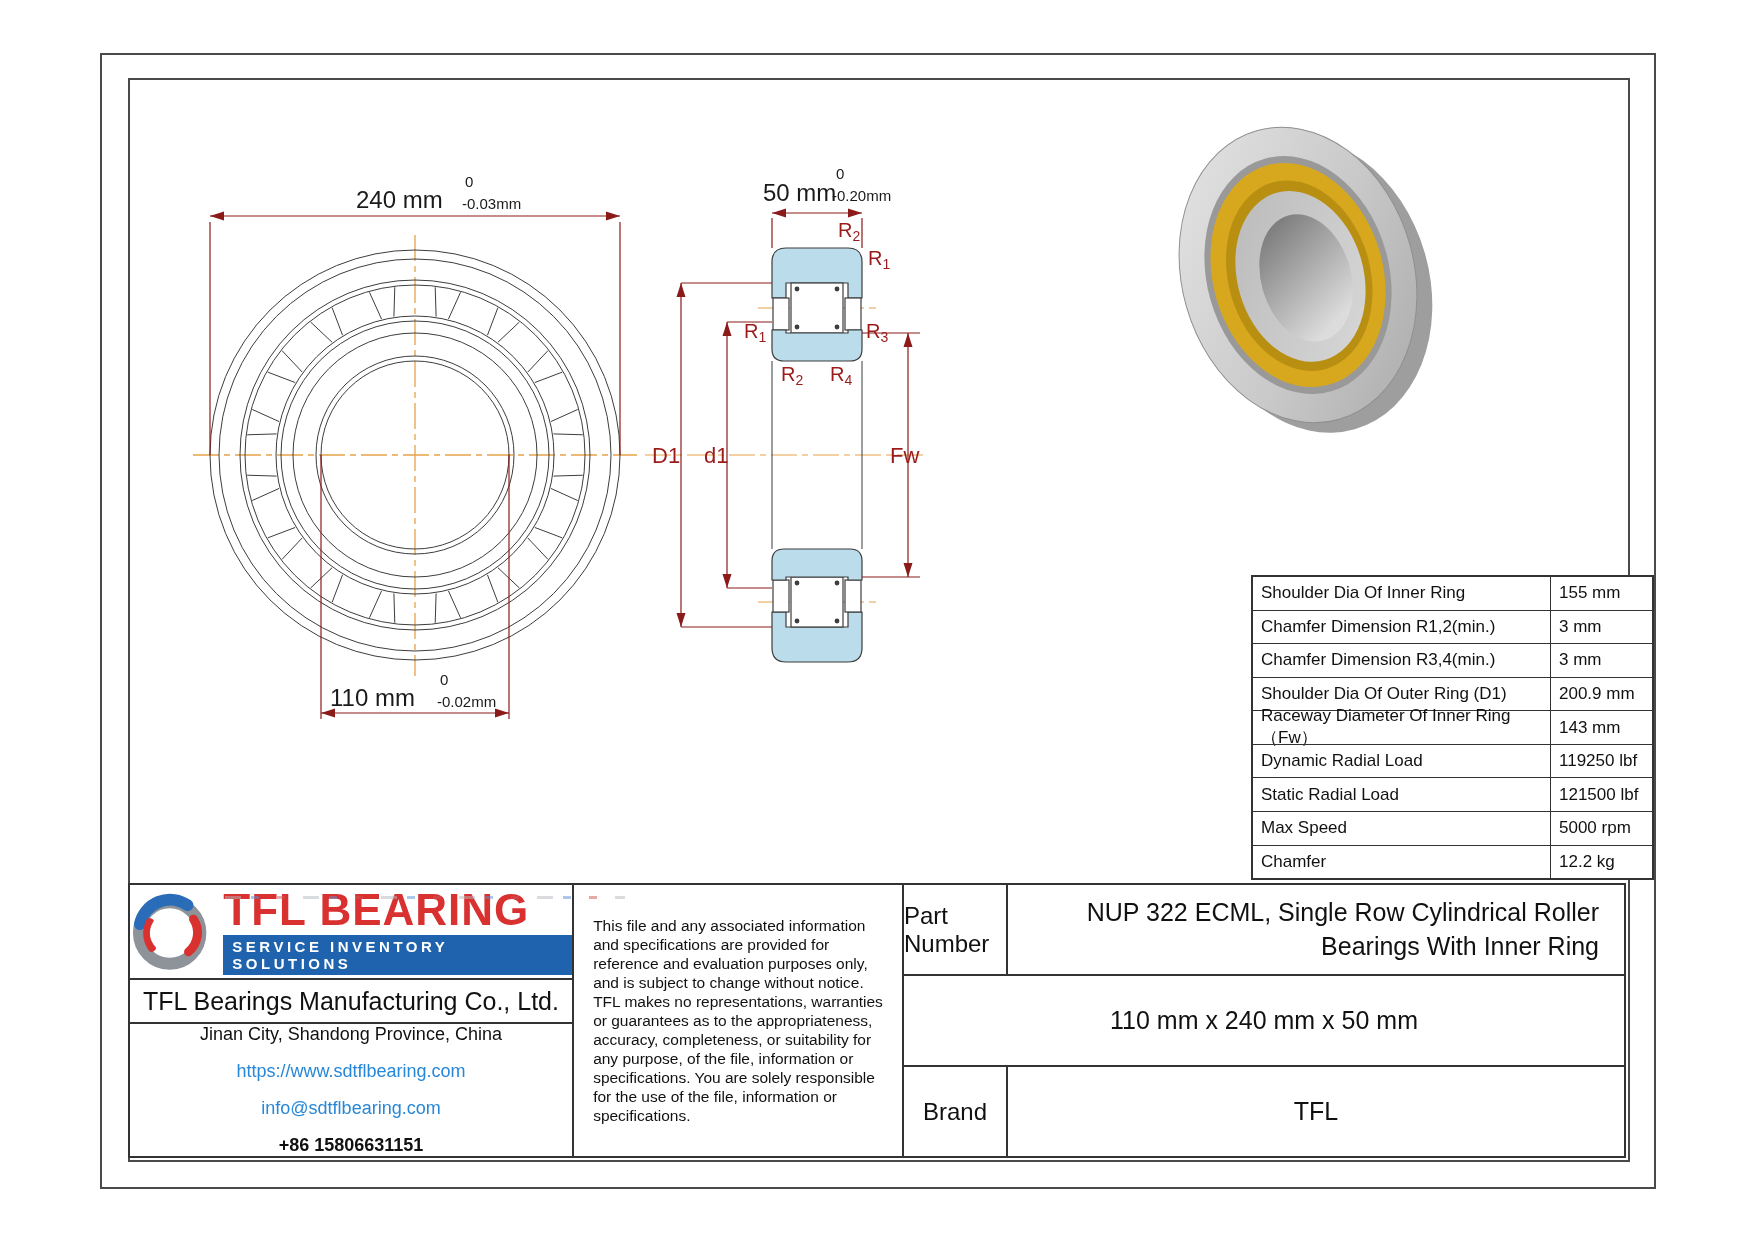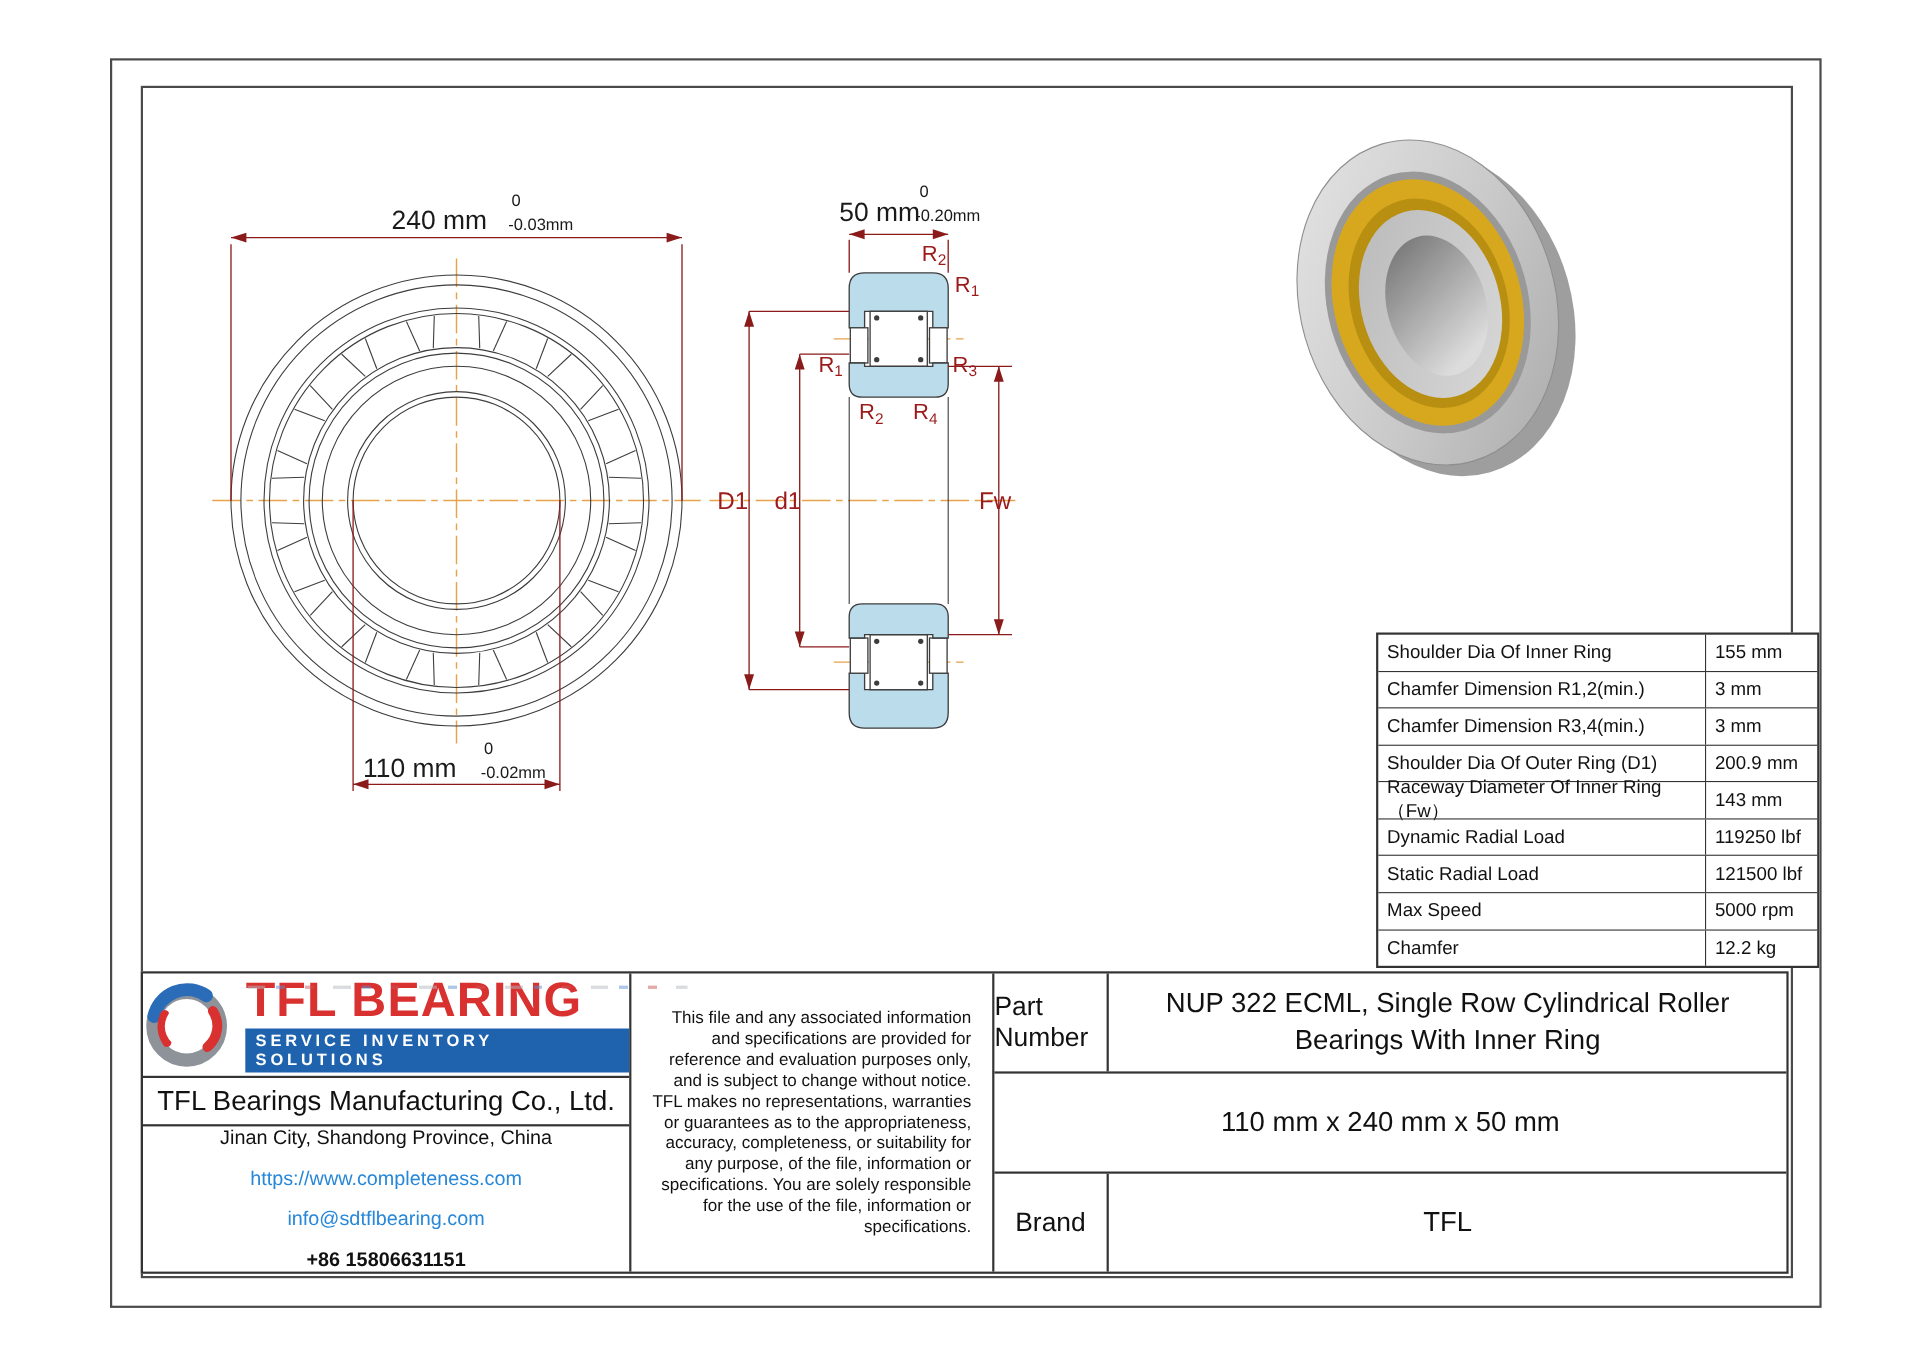--- a/index.html
+++ b/index.html
@@ -19,26 +19,26 @@
   #tb-logo-area{height:103px;position:relative;display:flex;align-items:center;justify-content:center;gap:14px;}
   #noise-line{position:absolute;top:11px;left:95px;width:400px;height:3px;opacity:.5;
     background:repeating-linear-gradient(90deg,#b3b8bd 0 16px,transparent 16px 26px,#5a8fd0 26px 34px,transparent 34px 52px,#cc5555 52px 60px,transparent 60px 78px);}
   #logo-text-col{display:flex;flex-direction:column;align-items:flex-start;}
   #logo-title{font-size:44px;font-weight:bold;color:#d93030;letter-spacing:1px;line-height:1;}
   #logo-banner{margin-top:3px;background:#1f63ae;color:#fff;font-size:15px;font-weight:bold;letter-spacing:3.5px;padding:3px 9px;}
   #tb-company-name{height:50px;border-top:2px solid #333;border-bottom:2px solid #333;display:flex;align-items:center;justify-content:center;font-size:25px;color:#111;box-sizing:border-box;}
   #tb-contact{flex:1;display:flex;flex-direction:column;align-items:center;justify-content:center;gap:16px;font-size:18px;}
   .tb-link{color:#2787d8;text-decoration:none;}
   #tb-phone{color:#111;font-weight:600;}
-  #tb-disclaimer{width:330px;border-right:2px solid #333;box-sizing:border-box;display:flex;align-items:center;justify-content:center;text-align:right;font-size:15.5px;line-height:19px;color:#111;white-space:pre-line;padding:16px 2px;}
+  #tb-disclaimer{width:330px;border-right:2px solid #333;box-sizing:border-box;display:flex;align-items:center;justify-content:center;text-align:left;font-size:15.5px;line-height:19px;color:#111;white-space:pre-line;padding:16px 2px;}
   #tb-table{flex:1;display:flex;flex-direction:column;}
   .tb-row{flex:1;display:flex;border-top:2px solid #333;min-height:0;}
   .tb-row:first-child{border-top:none;}
   .tb-row-label{width:104px;border-right:2px solid #333;box-sizing:border-box;display:flex;align-items:center;justify-content:center;font-size:24px;color:#111;}
-  .tb-row-value{flex:1;display:flex;align-items:center;justify-content:center;text-align:center;font-size:25px;color:#111;padding:0 6px;line-height:1.35;}
+  .tb-row-value{flex:1;display:flex;align-items:center;justify-content:center;text-align:right;font-size:25px;color:#111;padding:0 25px;line-height:1.35;}
   svg text{font-family:"Liberation Sans",sans-serif;}
 </style>
 </head>
 <body>
 
 <div id="outer-frame" class="frame"></div>
 <div id="inner-frame" class="frame"></div>
 
 <svg style="position:absolute;left:128px;top:78px;" width="1498" height="805" viewBox="128 78 1498 805">
   <defs>
@@ -276,21 +276,21 @@
         <circle cx="40" cy="41" r="20" fill="#ffffff"></circle>
       </svg>
       <div id="logo-text-col">
         <div id="logo-title">TFL BEARING</div>
         <div id="logo-banner">SERVICE INVENTORY SOLUTIONS</div>
       </div>
     </div>
     <div id="tb-company-name">TFL Bearings Manufacturing Co., Ltd.</div>
     <div id="tb-contact">
       <div>Jinan City, Shandong Province, China</div>
-      <a class="tb-link" href="#">https://www.completeness.com</a>
+      <a class="tb-link" href="#">https://www.sdtflbearing.com</a>
       <a class="tb-link" href="#">info@sdtflbearing.com</a>
       <div id="tb-phone">+86 15806631151</div>
     </div>
   </div>
   <div id="tb-disclaimer">This file and any associated information
 and specifications are provided for
 reference and evaluation purposes only,
 and is subject to change without notice.
 TFL makes no representations, warranties
 or guarantees as to the appropriateness,

